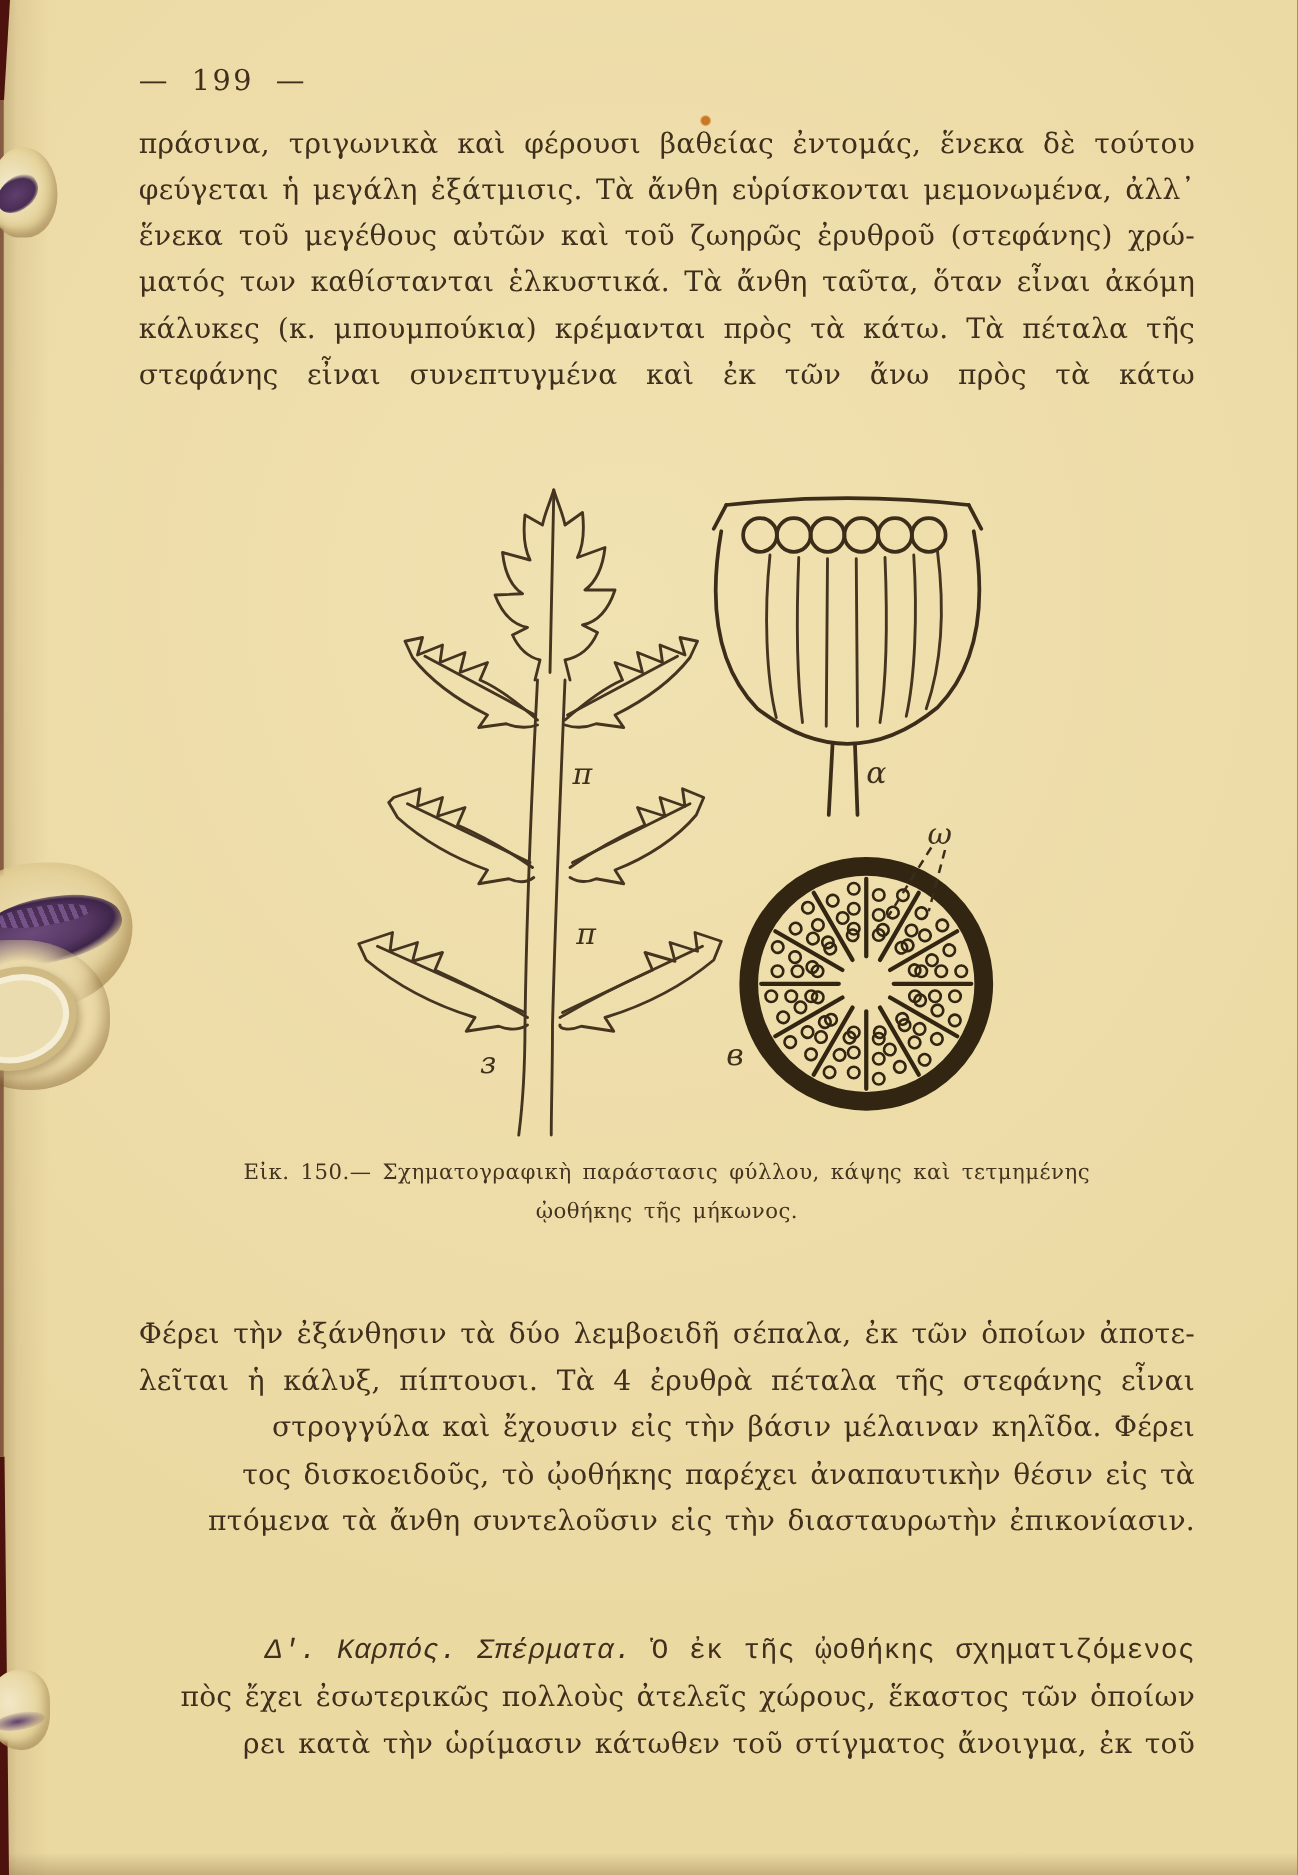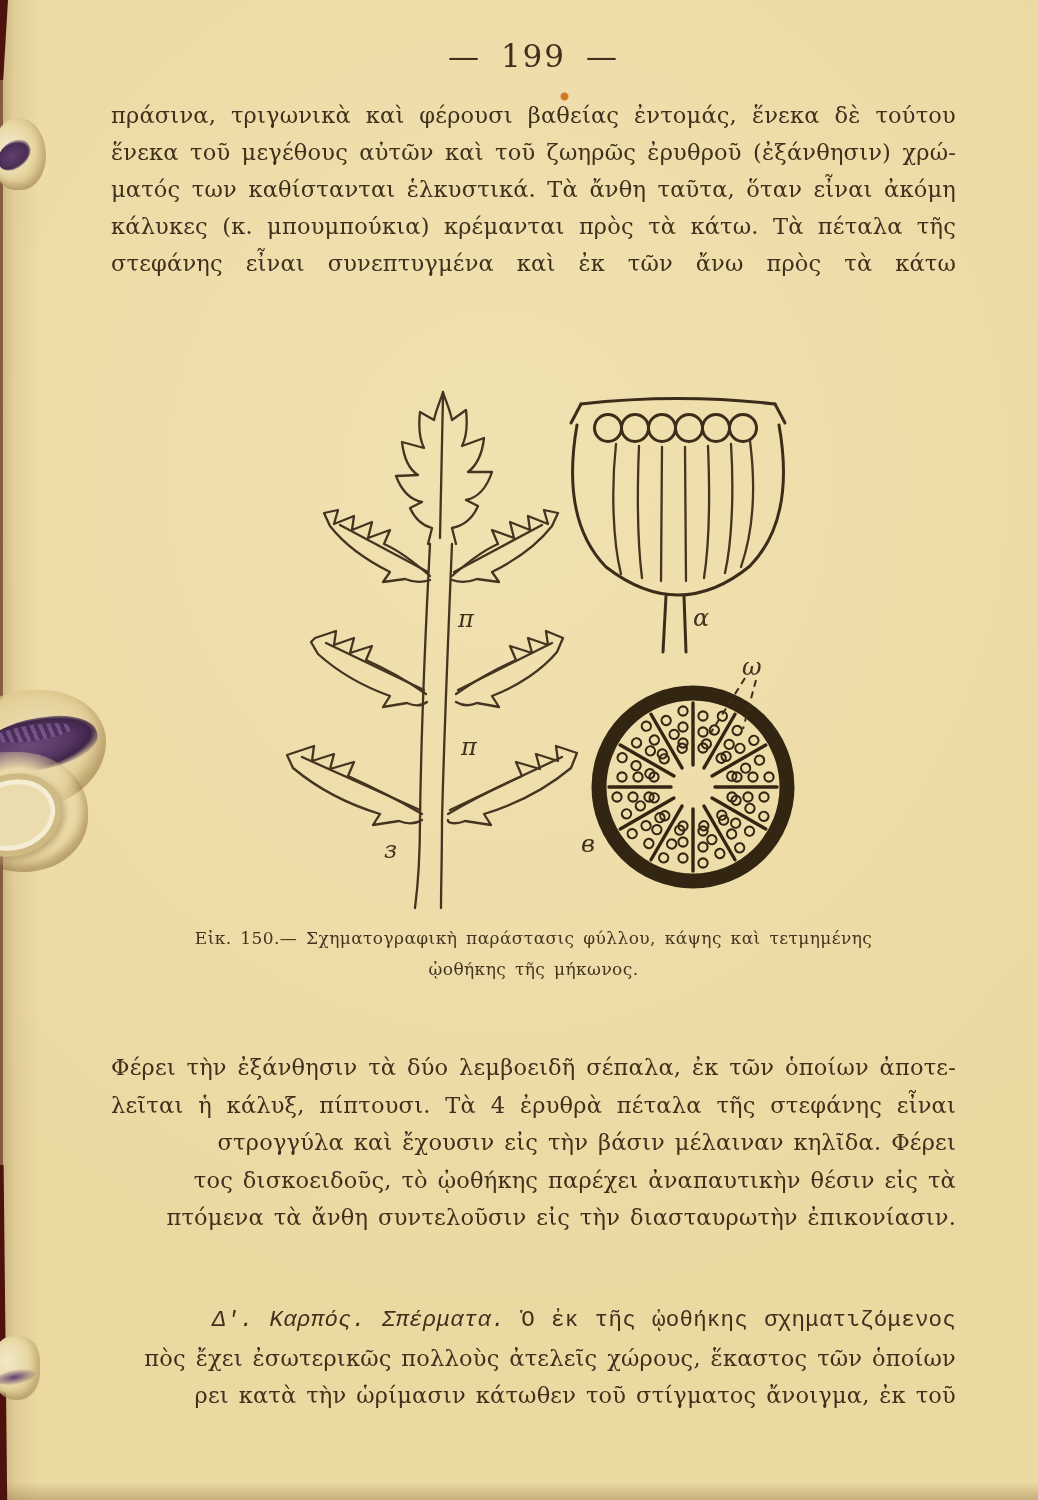--- a/index.html
+++ b/index.html
@@ -44,21 +44,21 @@
   .stitch{position:absolute;left:-10px;top:1336px;width:50px;height:64px;
     background:radial-gradient(ellipse at 35% 40%, #f2e8c8 0%, #e6d49c 55%, rgba(230,212,156,0) 75%);
     border-radius:55% 45% 50% 60%;box-shadow:inset -4px -5px 8px rgba(120,85,35,.4);}
   .stitch:after{content:"";position:absolute;left:6px;top:34px;width:40px;height:14px;border-radius:50%;
     background:radial-gradient(ellipse at 45% 50%, #5f3f6d 0%, rgba(74,45,85,0) 80%);transform:rotate(-10deg);}
   .stain{position:absolute;left:560px;top:92px;width:9px;height:9px;border-radius:50%;
     background:radial-gradient(circle,#cd7d22 0%,#c8741f 45%,rgba(200,116,31,0) 80%);}
 
   
   .col{position:absolute;left:111px;width:845px;color:#3f2f1c;}
-  .page-number{top:38px;font-size:31px;letter-spacing:2px;text-align:center;word-spacing:8px;}
+  .page-number{top:52px;font-size:23px;letter-spacing:2px;word-spacing:8px;}
   .para{font-size:22.5px;}
   .para .line{height:37px;line-height:37px;white-space:nowrap;letter-spacing:.2px;word-spacing:2.5px;}
   .para .jl{text-align:justify;text-align-last:justify;white-space:normal;height:37px;overflow:hidden;}
   #para1{top:97px;} #para2{top:1049px;} #para3{top:1302px;}
   #para2 .line, #para3 .line{height:37.5px;line-height:37.5px;text-align:right;}
   .indent{text-indent:44px;font-family:Liberation Mono, monospace;}
   .ital{font-style:italic;}
   .caption{top:923px;text-align:center;font-size:17px;color:#44341f;letter-spacing:.4px;word-spacing:3px;}
   .caption .cline{height:31px;line-height:31px;}
 
@@ -89,21 +89,22 @@
     <div class="pap2"></div>
     <div class="swirl"></div>
   </div>
   <div class="stitch"></div>
   <div class="stain"></div>
 
   <div class="col page-number">— 199 —</div>
 
   <div class="col para" id="para1">
     <div class="line jl">πράσινα, τριγωνικὰ καὶ φέρουσι βαθείας ἐντομάς, ἕνεκα δὲ τούτου ἀπο-</div>
-    <div class="line jl">ἕνεκα τοῦ μεγέθους αὐτῶν καὶ τοῦ ζωηρῶς ἐρυθροῦ (ἐξάνθησιν) χρώ-</div>
+    <div class="line jl">φεύγεται ἡ μεγάλη ἐξάτμισις. Τὰ ἄνθη εὑρίσκονται μεμονωμένα, ἀλλ᾽</div>
+    <div class="line jl">ἕνεκα τοῦ μεγέθους αὐτῶν καὶ τοῦ ζωηρῶς ἐρυθροῦ (στεφάνης) χρώ-</div>
     <div class="line jl">ματός των καθίστανται ἑλκυστικά. Τὰ ἄνθη ταῦτα, ὅταν εἶναι ἀκόμη</div>
     <div class="line jl">κάλυκες (κ. μπουμπούκια) κρέμανται πρὸς τὰ κάτω. Τὰ πέταλα τῆς</div>
     <div class="line jl">στεφάνης εἶναι συνεπτυγμένα καὶ ἐκ τῶν ἄνω πρὸς τὰ κάτω πεπιεσμένα.</div>
   </div>
 
   <svg id="figure" viewBox="0 0 860 535">
 
     <g>
 
       <path class="ink" d="M343,12 C346,22 350,30 352,40 L366,30 C368,48 366,58 362,66 L384,58 C382,76 376,86 368,92 L392,92 C386,110 376,118 366,120 L378,126 C372,140 362,146 352,148 L356,164"></path>

